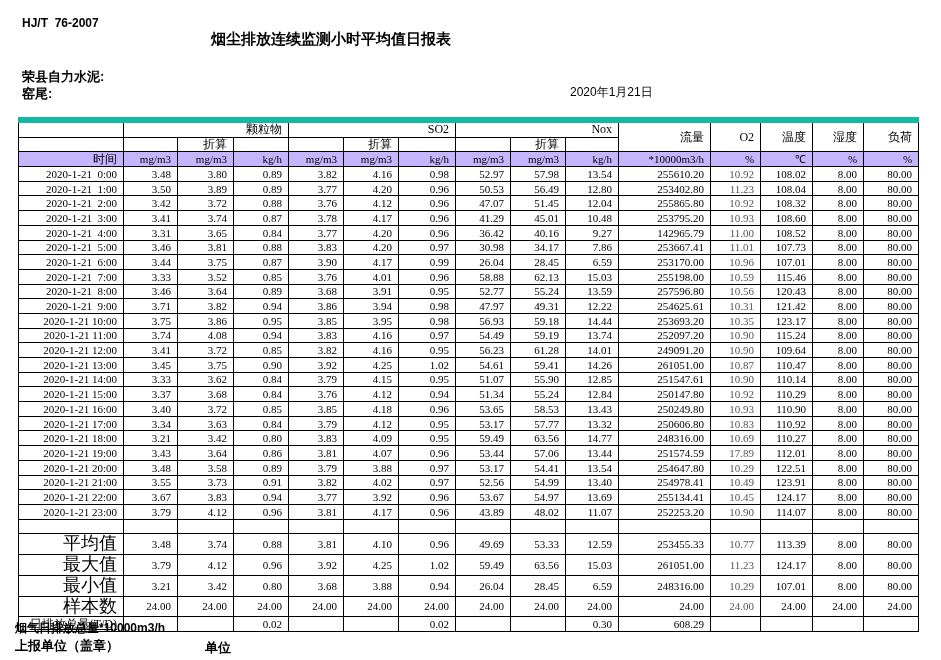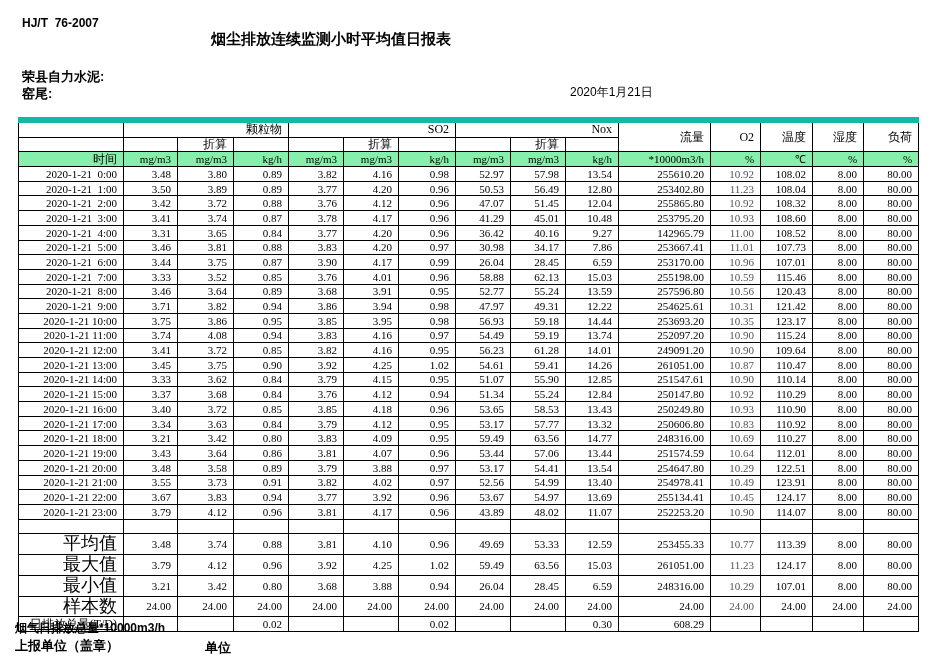--- a/index.html
+++ b/index.html
@@ -22,21 +22,21 @@
     font-family:Liberation Serif, serif;
   }
   #monitoring-table td{
     border:1px solid #000;padding:0 6px 0 0;text-align:right;
     white-space:pre;overflow:hidden;height:13.7px;line-height:1.1;
   }
   tr.r-head1 td, tr.r-head2 td{
     text-align:center;padding:0;font-size:12px;height:13px;
   }
   tr.r-green td{
-    background:#86efac;text-align:center;padding:0;height:16px;font-size:11px;
+    background:#c4b5fd;text-align:center;padding:0;height:16px;font-size:11px;
   }
   tr.r-green td.c-time-h{font-size:12px;}
   td.c-time{text-align:right;padding:0 3px 0 0;}
   td.c-flow{padding-right:8px;}
   td.c-o2{color:#555;}
   tr.r-spacer td{height:17px;}
   tr.r-sum td{height:14.2px;}
   td.c-sumlabel{text-align:right;padding:0 3px 0 0;font-size:18px;}
   tr.r-total td{height:15px;border-bottom:none;}
   tr.r-total td:first-child{border-left:none;overflow:visible;text-align:left;padding:0;}
@@ -444,21 +444,21 @@
         <td class="c-num">3.43</td>
         <td class="c-num">3.64</td>
         <td class="c-num">0.86</td>
         <td class="c-num">3.81</td>
         <td class="c-num">4.07</td>
         <td class="c-num">0.96</td>
         <td class="c-num">53.44</td>
         <td class="c-num">57.06</td>
         <td class="c-num">13.44</td>
         <td class="c-num c-flow">251574.59</td>
-        <td class="c-num c-o2">10.64</td>
+        <td class="c-num c-o2">17.89</td>
         <td class="c-num">112.01</td>
         <td class="c-num">8.00</td>
         <td class="c-num">80.00</td>
       </tr>
       <tr class="r-data">
         <td class="c-time">2020-1-21 20:00</td>
         <td class="c-num">3.48</td>
         <td class="c-num">3.58</td>
         <td class="c-num">0.89</td>
         <td class="c-num">3.79</td>

